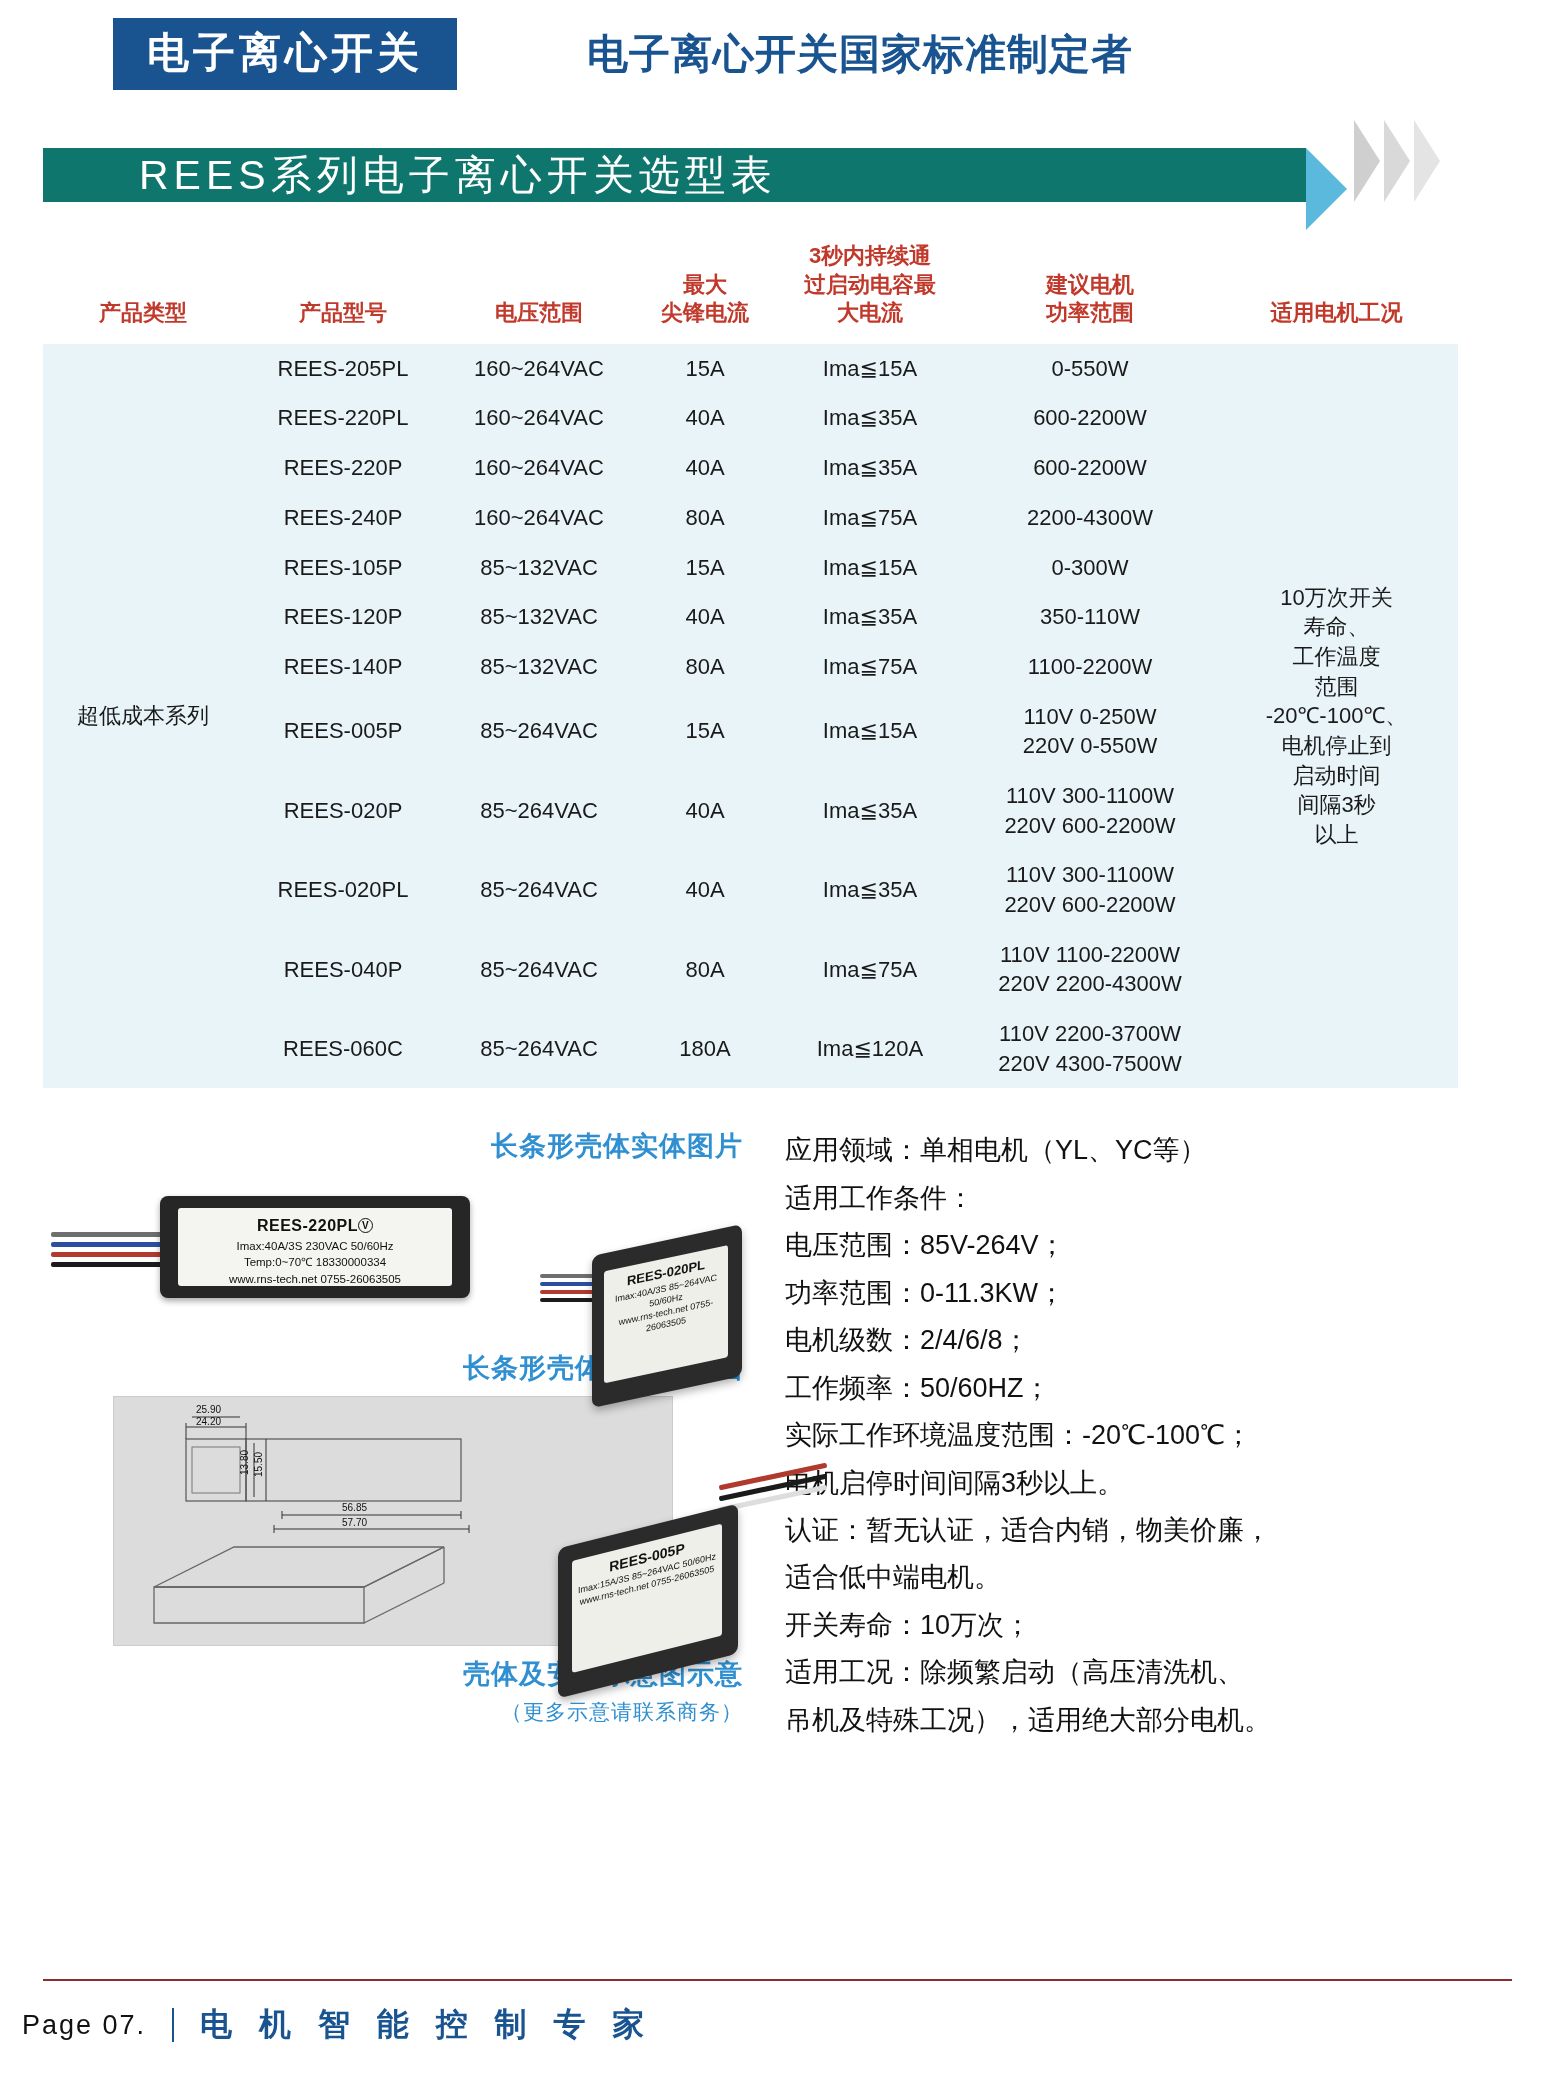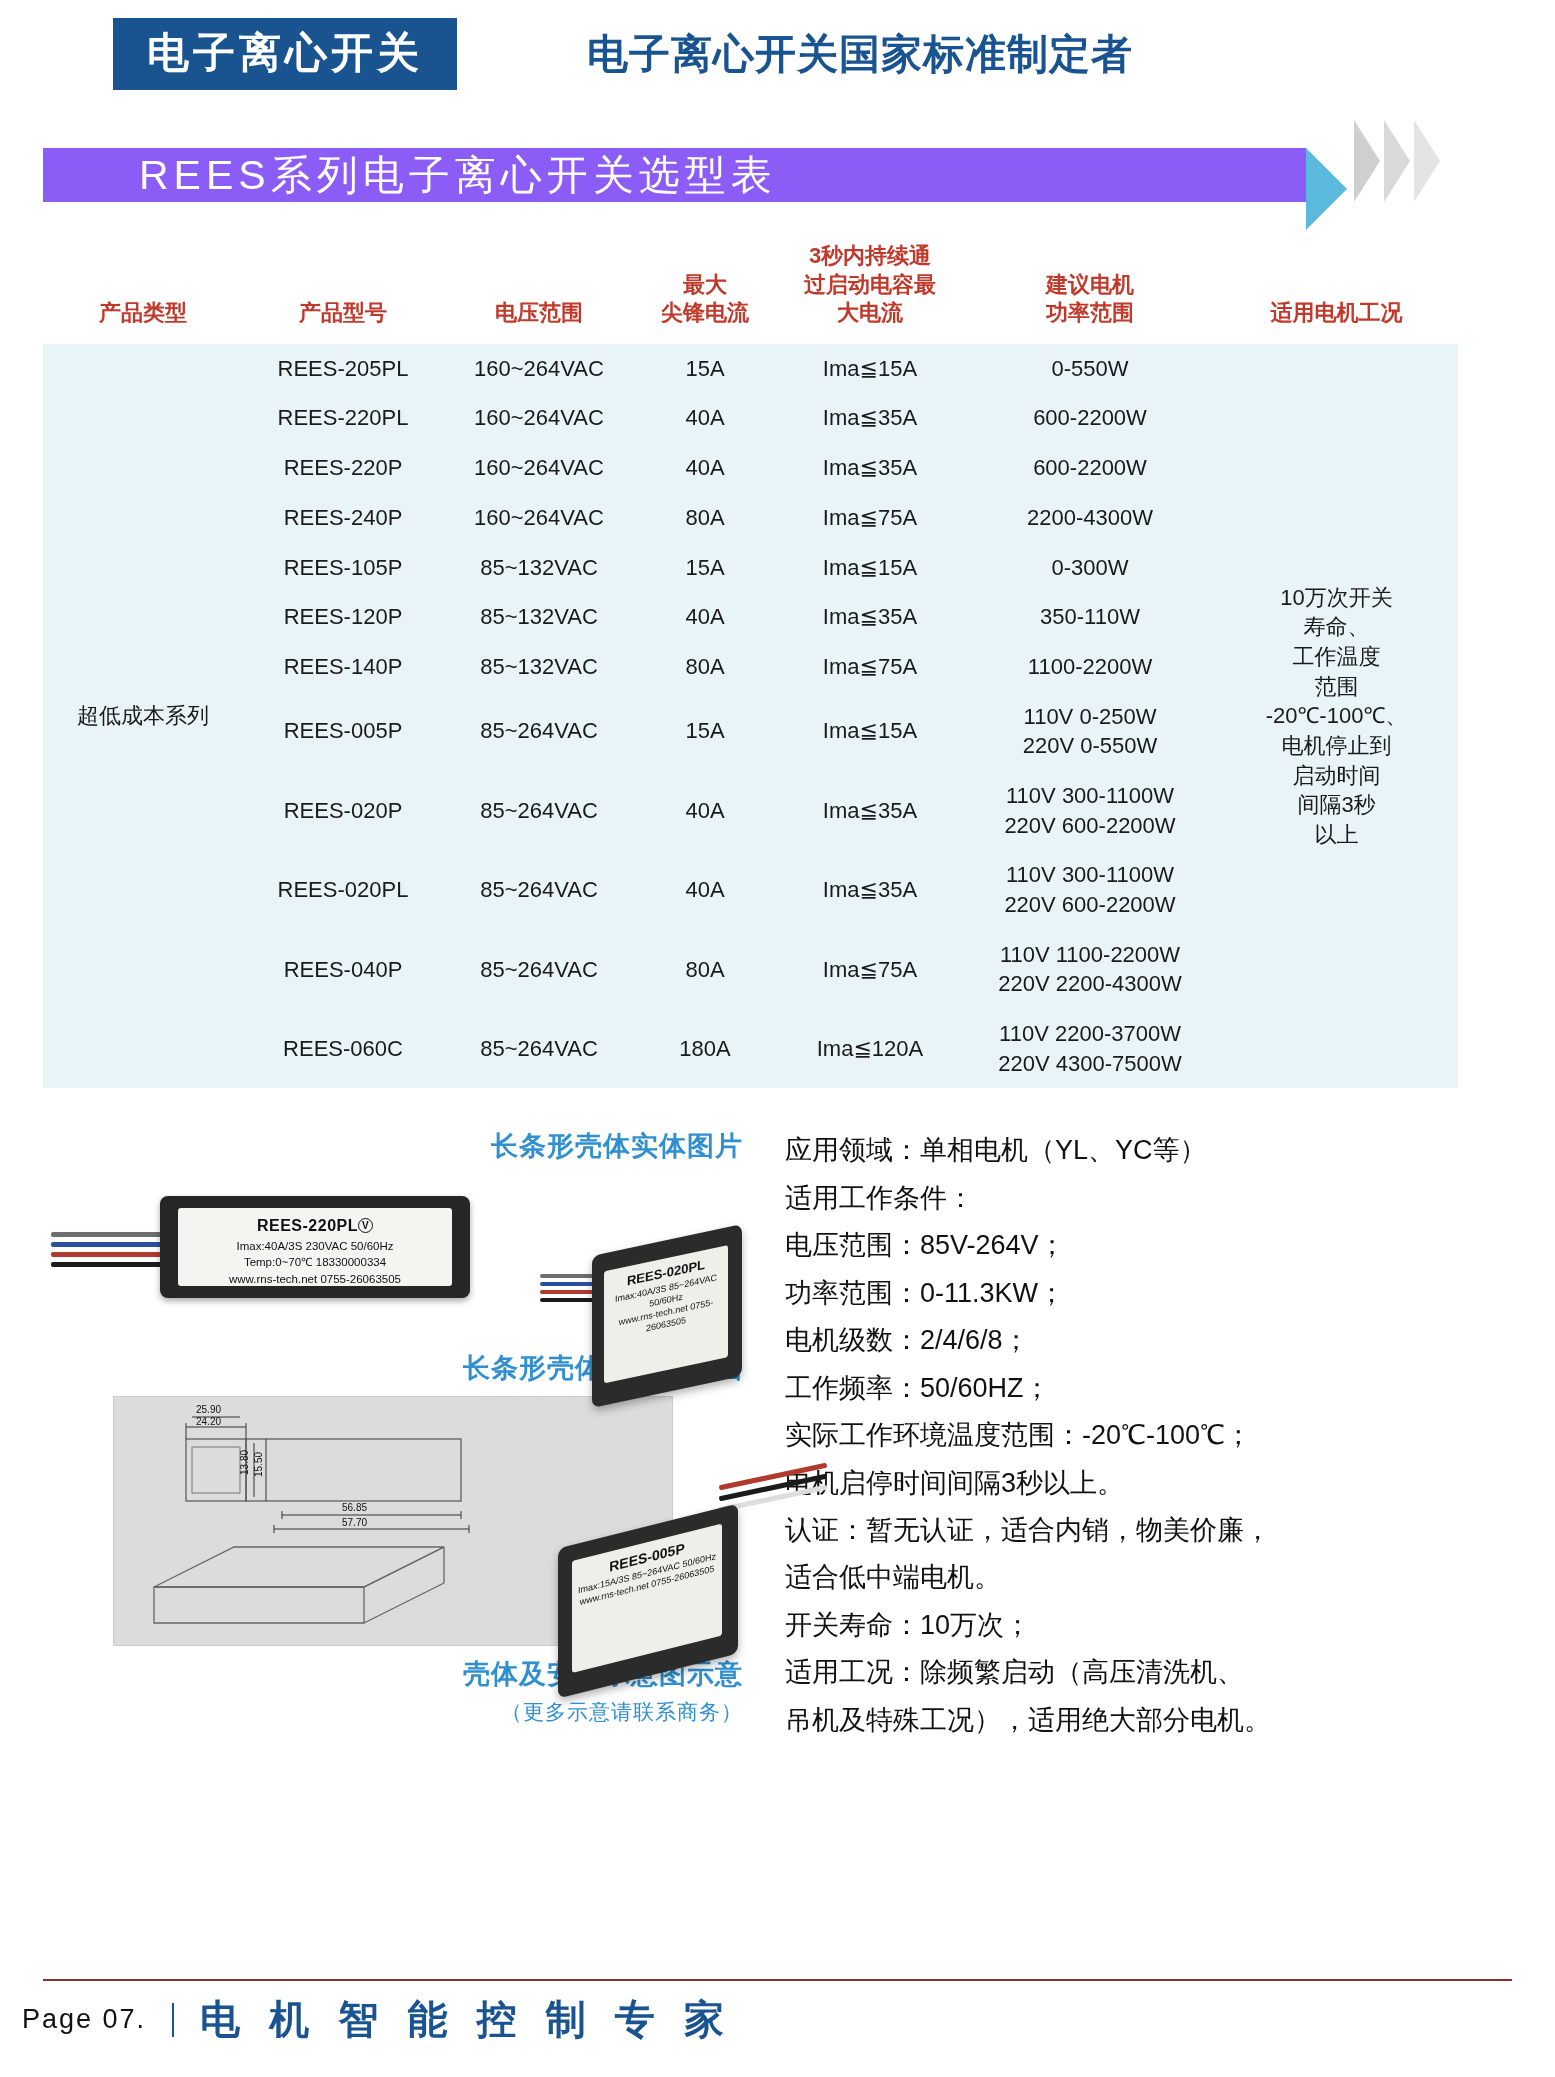--- a/index.html
+++ b/index.html
@@ -41,21 +41,21 @@
 
   
   .title-row {
     margin-top: 22px;
     display: flex;
     align-items: stretch;
     height: 82px;
     padding-left: 43px;
   }
   .title-bar {
-    background: #8b5cf6;
+    background: #0f766e;
     color: #ffffff;
     font-size: 41px;
     letter-spacing: 5px;
     display: flex;
     align-items: center;
     padding-left: 96px;
     width: 1263px;
     position: relative;
     margin-top: 28px;
   }
@@ -235,21 +235,21 @@
     letter-spacing: 2px;
     color: #111;
   }
   .foot-divider {
     width: 2px; height: 34px;
     background: #1a5490;
     margin: 0 26px 0 26px;
   }
   .foot-slogan {
     color: #1a5490;
-    font-size: 40px;
+    font-size: 32px;
     font-weight: bold;
     letter-spacing: 9px;
   }
 </style>
 </head>
 <body>
 
 <div class="header">
   <div class="brand-box">电子离心开关</div>
   <div class="header-slogan">电子离心开关国家标准制定者</div>

